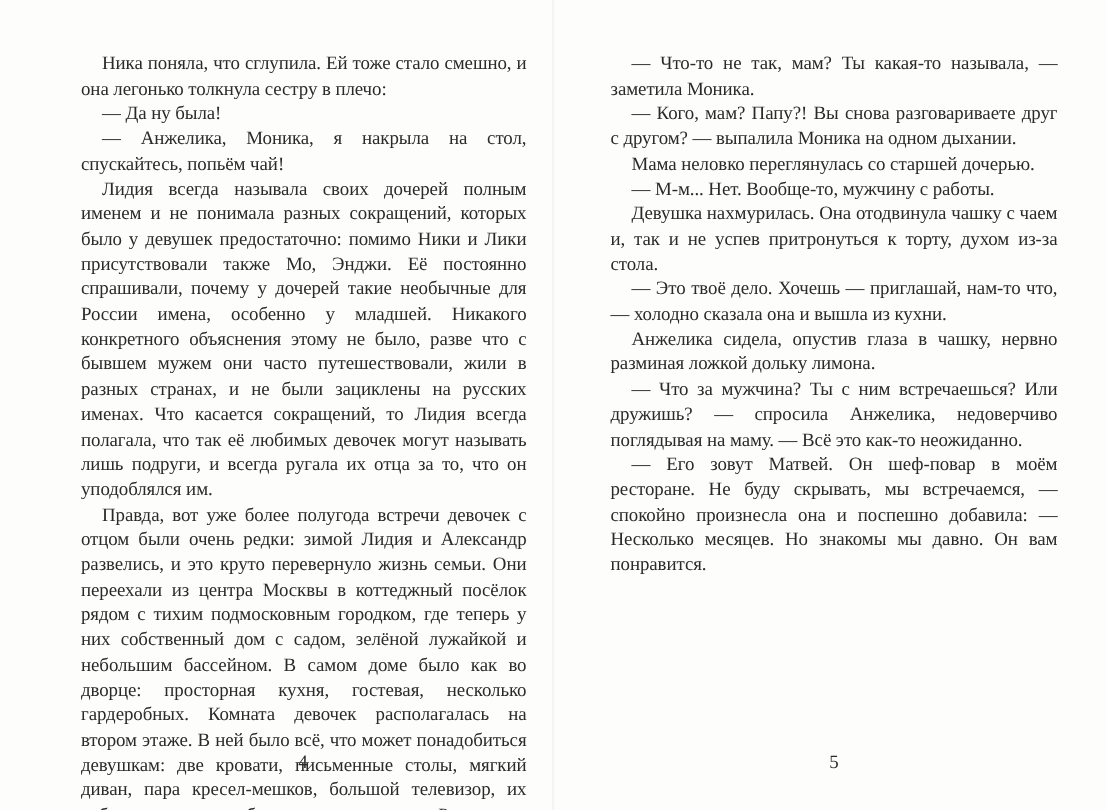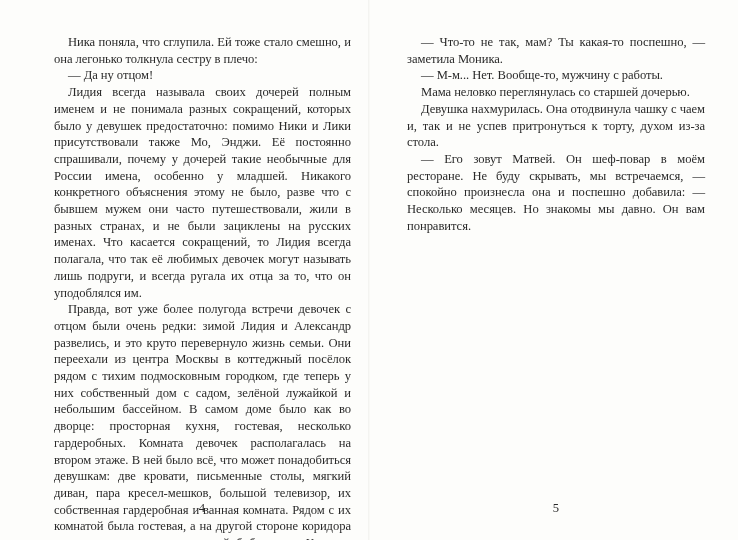--- a/index.html
+++ b/index.html
@@ -39,34 +39,39 @@
     background: linear-gradient(to right, #f2f2ef, #fbfbf8);
   }
 </style>
 </head>
 <body>
 
 <div class="spread">
   <div class="page left">
     <div class="text">
       <p>Ника поняла, что сглупила. Ей тоже стало смешно, и она легонько толкнула сестру в плечо:</p>
-      <p>— Да ну отцом!</p>
+      <p>— Да ну была!</p>
+      <p>— Анжелика, Моника, я накрыла на стол, спускайтесь, попьём чай!</p>
       <p>Лидия всегда называла своих дочерей полным именем и не понимала разных сокращений, которых было у девушек предостаточно: помимо Ники и Лики присутствовали также Мо, Энджи. Её постоянно спрашивали, почему у дочерей такие необычные для России имена, особенно у младшей. Никакого конкретного объяснения этому не было, разве что с бывшем мужем они часто путешествовали, жили в разных странах, и не были зациклены на русских именах. Что касается сокращений, то Лидия всегда полагала, что так её любимых девочек могут называть лишь подруги, и всегда ругала их отца за то, что он уподоблялся им.</p>
       <p>Правда, вот уже более полугода встречи девочек с отцом были очень редки: зимой Лидия и Александр развелись, и это круто перевернуло жизнь семьи. Они переехали из центра Москвы в коттеджный посёлок рядом с тихим подмосковным городком, где теперь у них собственный дом с садом, зелёной лужайкой и небольшим бассейном. В самом доме было как во дворце: просторная кухня, гостевая, несколько гардеробных. Комната девочек располагалась на втором этаже. В ней было всё, что может понадобиться девушкам: две кровати, письменные столы, мягкий диван, пара кресел-мешков, большой телевизор, их собственная гардеробная и ванная комната. Рядом с их комнатой была гостевая, а на другой стороне коридора — спальня мамы, рядом с ней библиотека. Ко всем прочим удобствам ещё были уже упомянутый садовник, личный водитель и приходящая домработница. Рай, да и только!</p>
 
     </div>
     <div class="pagenum">4</div>
   </div>
 
   <div class="gutter"></div>
 
   <div class="page right">
     <div class="text">
-      <p>— Что-то не так, мам? Ты какая-то поспешно, — заметила Моника.</p>
+      <p>— Что-то не так, мам? Ты какая-то называла, — заметила Моника.</p>
+      <p>— Кого, мам? Папу?! Вы снова разговариваете друг с другом? — выпалила Моника на одном дыхании.</p>
+      <p>Мама неловко переглянулась со старшей дочерью.</p>
       <p>— М-м... Нет. Вообще-то, мужчину с работы.</p>
-      <p>Мама неловко переглянулась со старшей дочерью.</p>
       <p>Девушка нахмурилась. Она отодвинула чашку с чаем и, так и не успев притронуться к торту, духом из-за стола.</p>
+      <p>— Это твоё дело. Хочешь — приглашай, нам-то что, — холодно сказала она и вышла из кухни.</p>
+      <p>Анжелика сидела, опустив глаза в чашку, нервно разминая ложкой дольку лимона.</p>
+      <p>— Что за мужчина? Ты с ним встречаешься? Или дружишь? — спросила Анжелика, недоверчиво поглядывая на маму. — Всё это как-то неожиданно.</p>
       <p>— Его зовут Матвей. Он шеф-повар в моём ресторане. Не буду скрывать, мы встречаемся, — спокойно произнесла она и поспешно добавила: — Несколько месяцев. Но знакомы мы давно. Он вам понравится.</p>
 
     </div>
     <div class="pagenum">5</div>
   </div>
 </div>
 
 </body></html>

